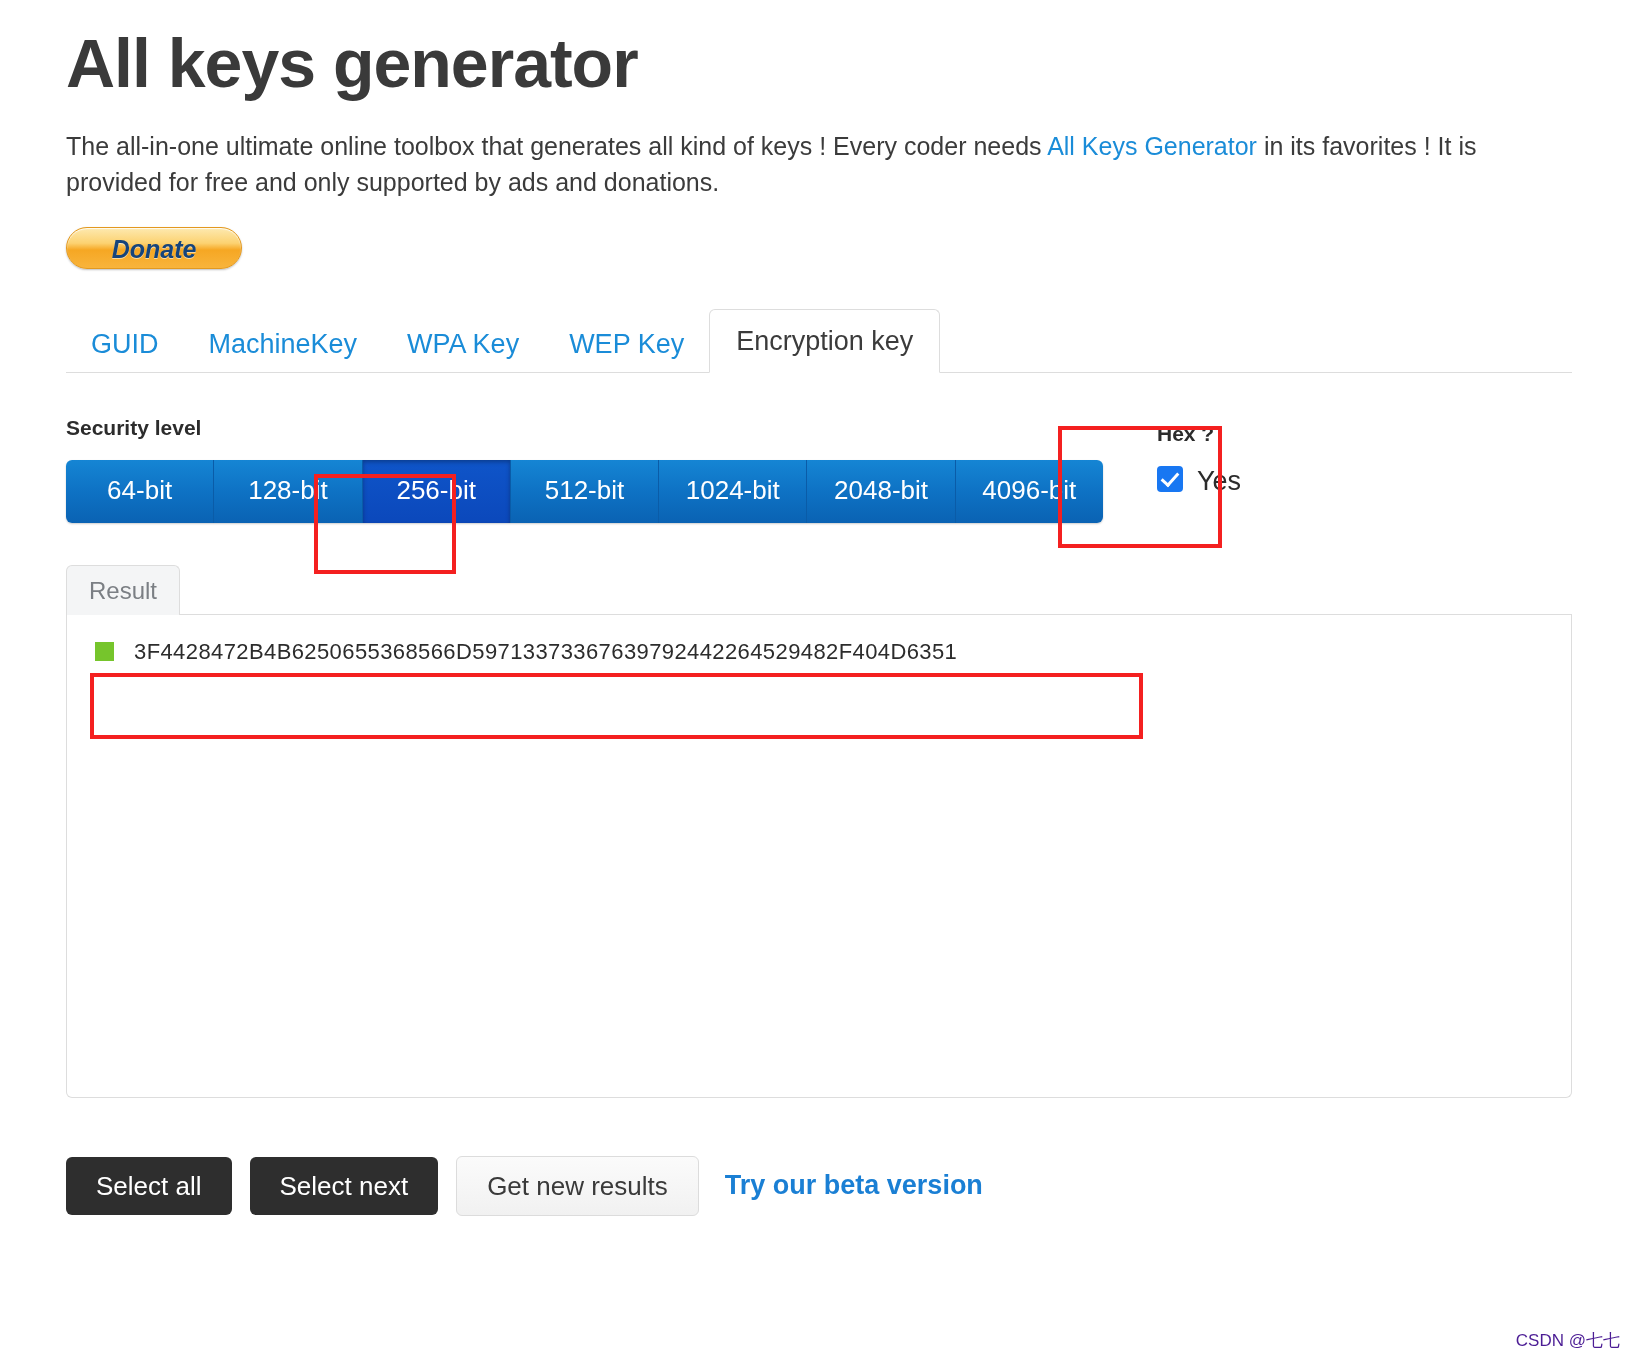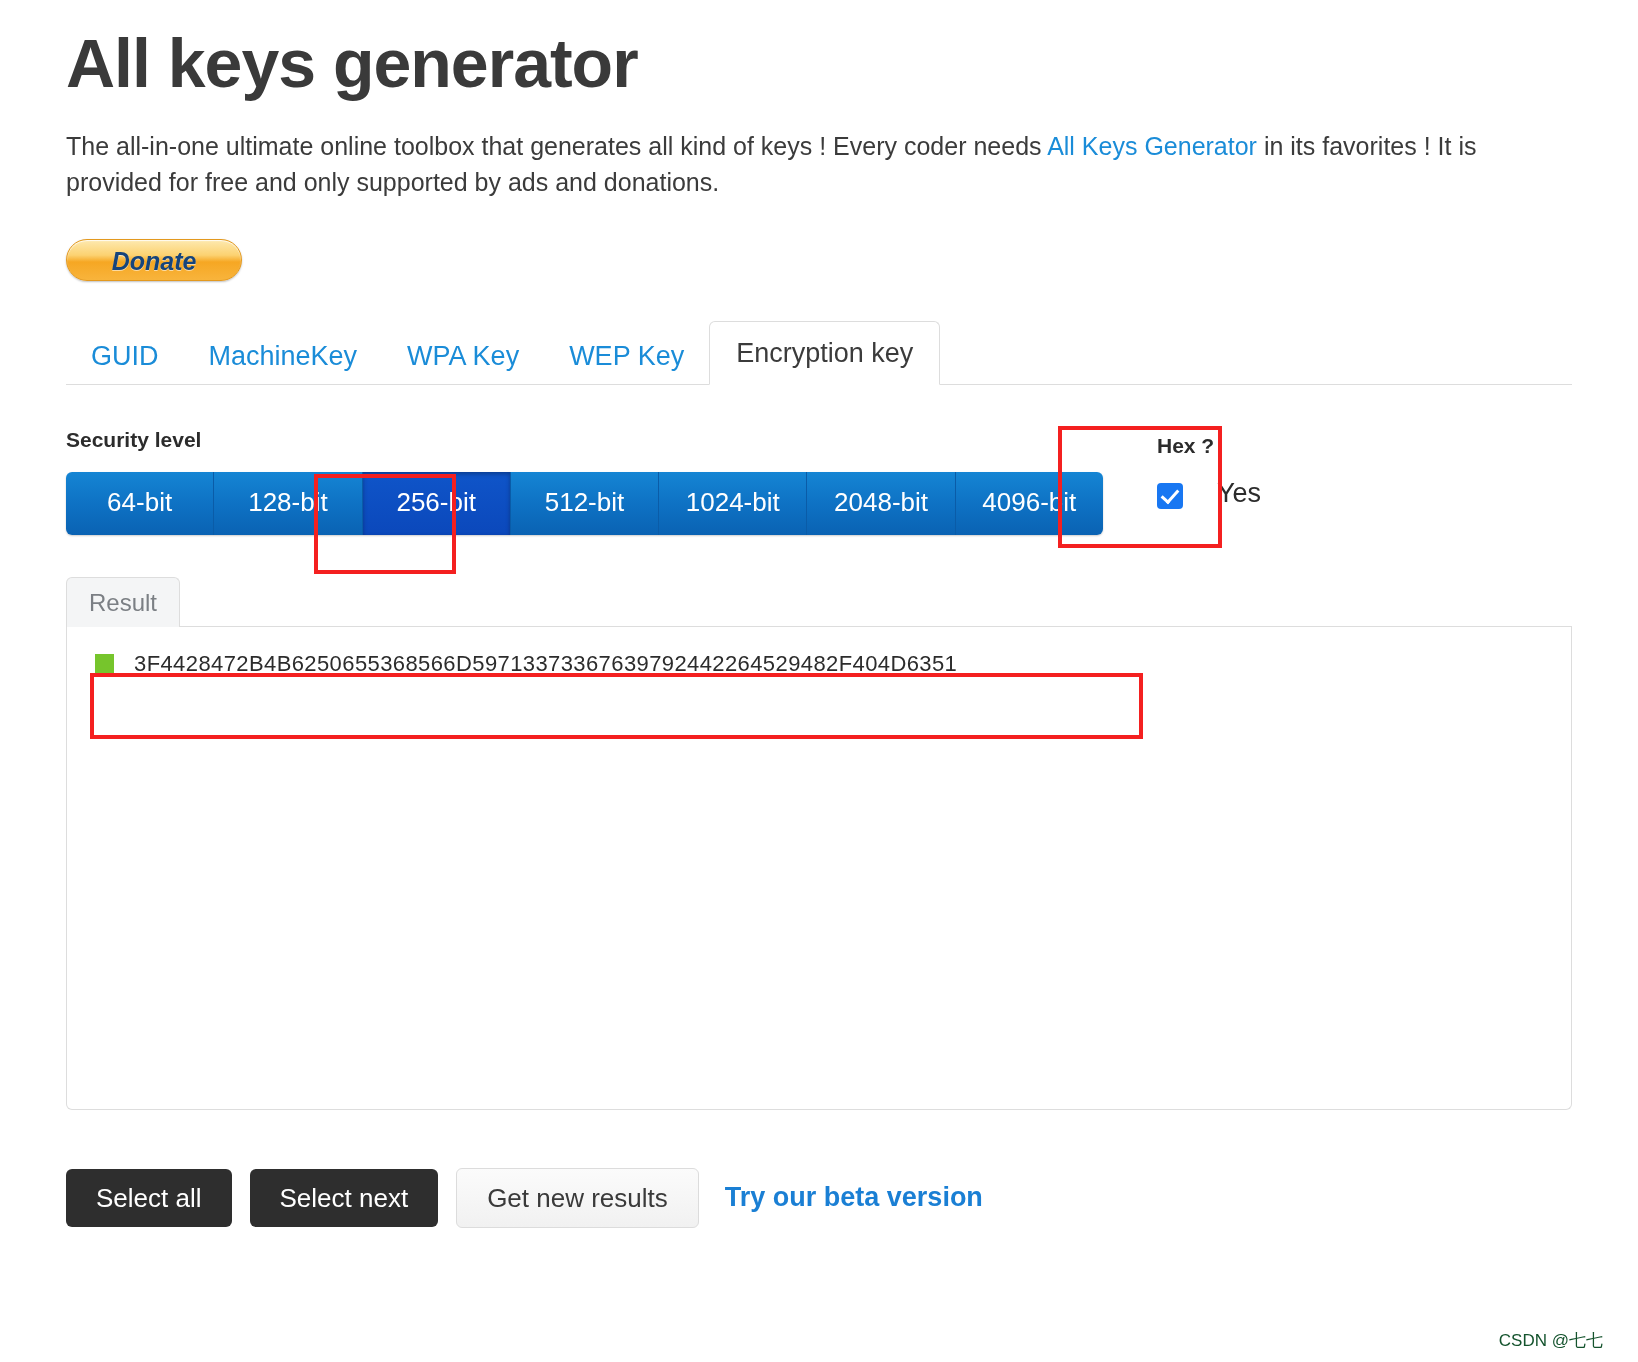--- a/index.html
+++ b/index.html
@@ -21,21 +21,21 @@
     font-weight: bold;
     color: #3a3a3a;
     letter-spacing: -1px;
     margin: 24px 0 0 0;
     line-height: 1.15;
   }
   .intro {
     font-size: 25px;
     line-height: 1.45;
     color: #3b3b3b;
-    margin: 26px 0 12px 0;
+    margin: 26px 0 0 0;
     max-width: 1500px;
   }
   .intro a { color: #1a8cd8; text-decoration: none; }
 
   
   .donate-btn {
     display: inline-block;
     margin-top: 26px;
     width: 176px;
     height: 42px;
@@ -115,21 +115,21 @@
     white-space: nowrap;
   }
   .lvl-btn:last-child { border-right: none; }
   .lvl-btn.active {
     background: linear-gradient(to bottom, #0f55c9 0%, #0b48bb 100%);
     box-shadow: inset 0 2px 4px rgba(0,0,0,.3);
   }
 
   .hex-col { margin-left: 28px; position: relative; }
   .hex-inner { padding: 6px 26px 8px 26px; }
-  .hex-check-row { display: flex; align-items: flex-end; margin-top: 18px; gap: 20px; }
+  .hex-check-row { display: flex; align-items: flex-start; margin-top: 18px; }
   .cb {
     width: 26px; height: 26px;
     background: #1877f2;
     border-radius: 4px;
     position: relative;
     cursor: pointer;
     flex: 0 0 auto;
   }
   .cb::after {
     content: "";
@@ -248,24 +248,24 @@
     border: 4px solid #f42020;
     pointer-events: none;
     z-index: 10;
   }
   #annot-256 { left: 314px; top: 474px; width: 142px; height: 100px; }
   #annot-hex { left: 1058px; top: 426px; width: 164px; height: 122px; }
   #annot-key { left: 90px; top: 673px; width: 1053px; height: 66px; }
 
   .watermark {
     position: absolute;
-    right: 35px;
+    right: 18px;
     bottom: 10px;
     font-size: 17px;
-    color: #14532d;
+    color: #4c1d95;
   }
 </style>
 </head>
 <body>
 
 <div class="page">
 
   <h1 class="page-title">All keys generator</h1>
 
   <p class="intro"><span>The all-in-one ultimate online toolbox that generates all kind of keys ! Every coder needs </span><a href="#">All Keys Generator</a><span> in its favorites ! It is provided for free and only supported by ads and donations.</span></p>

